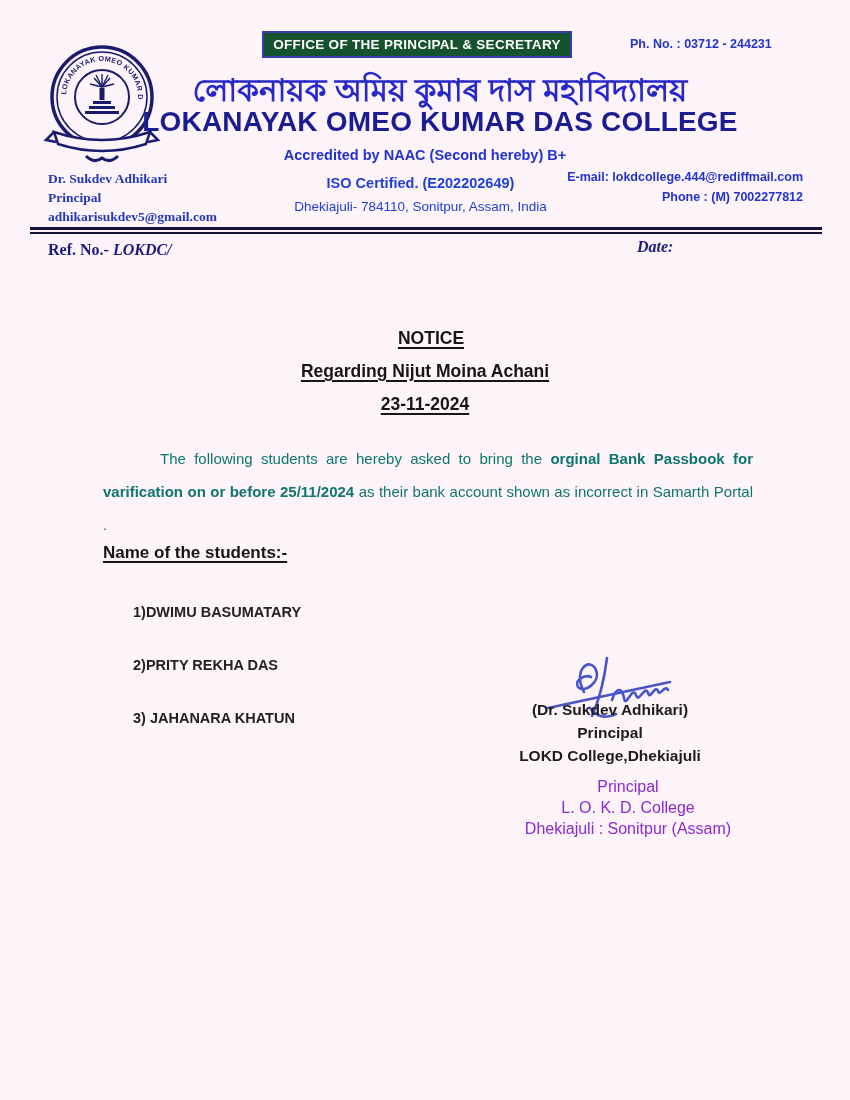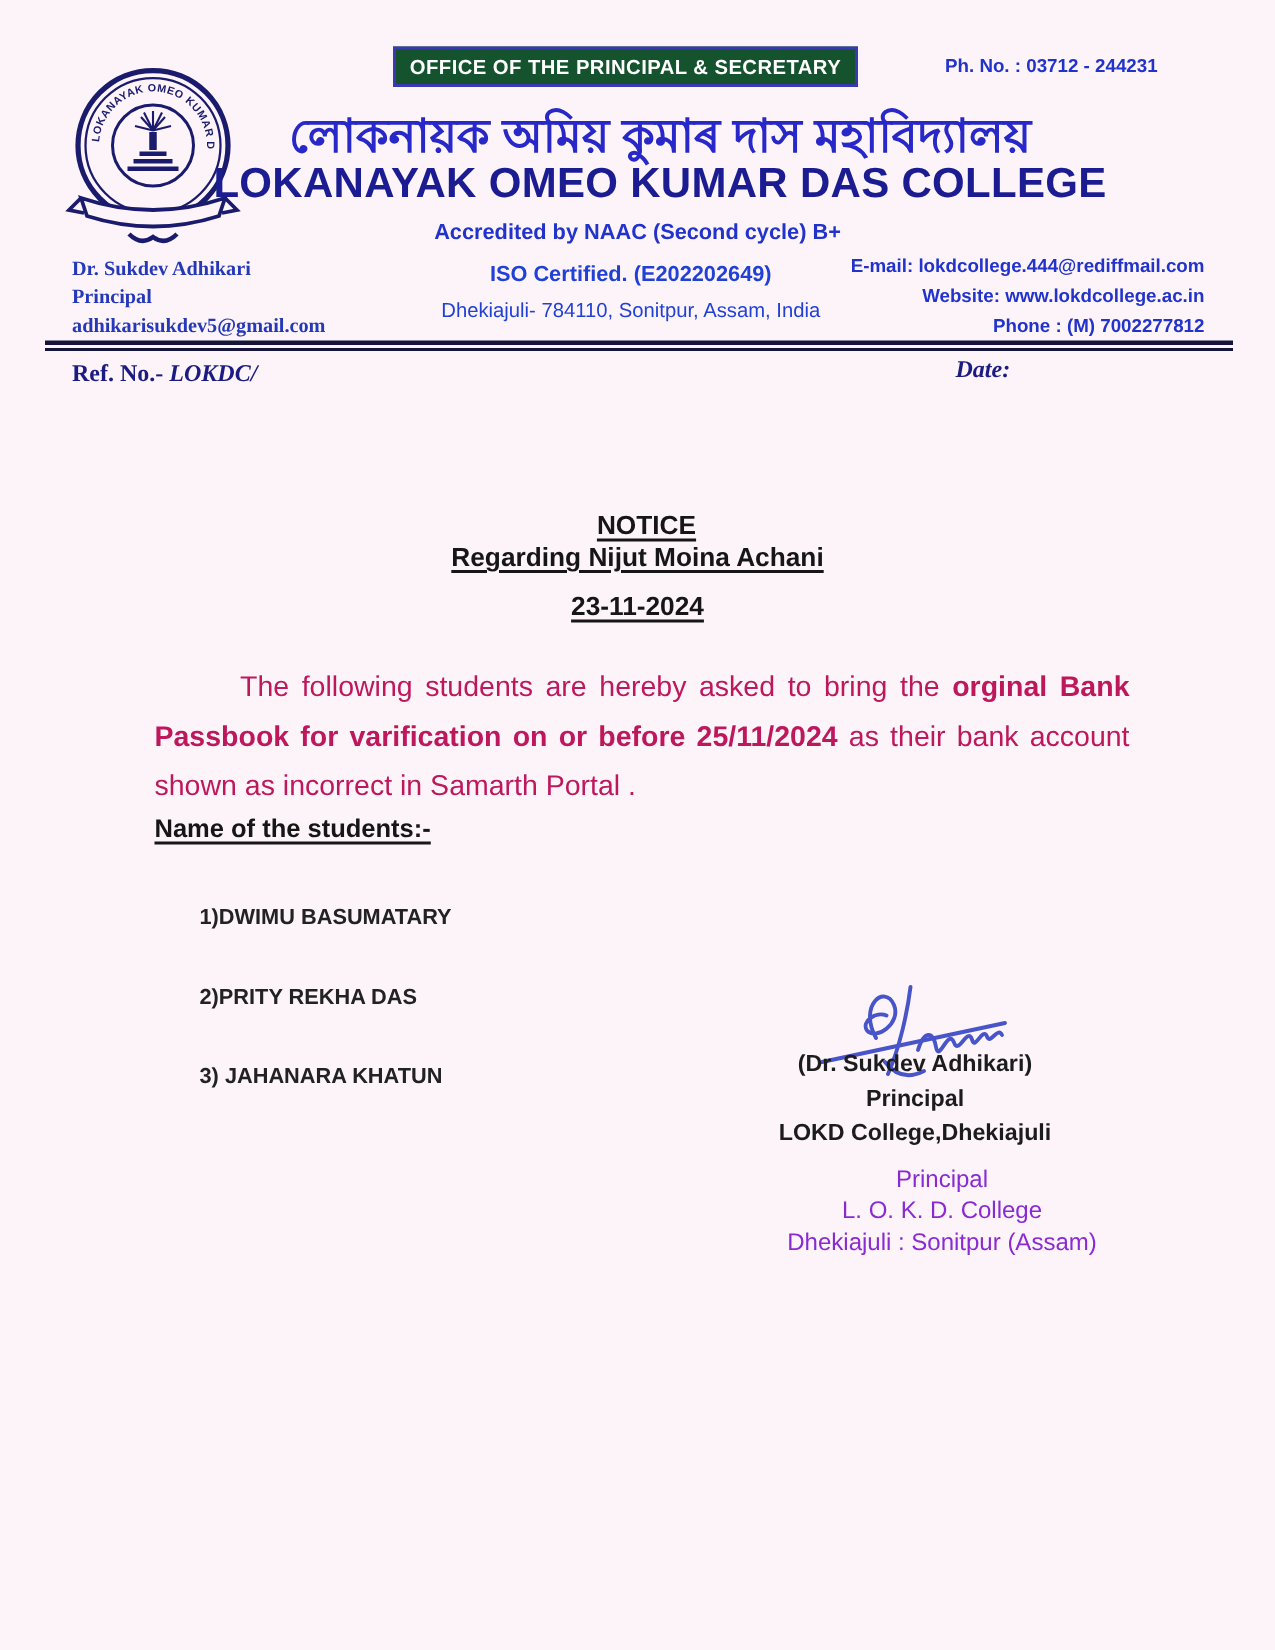--- a/index.html
+++ b/index.html
@@ -64,25 +64,25 @@
     position:absolute; left:637px; top:238px;
     font-family:"Liberation Serif", serif; font-weight:bold; font-style:italic;
     color:#1b1b82; font-size:16px;
   }
   
   .notice-head {
     position:absolute; left:0; width:850px; text-align:center;
     font-size:17.5px; font-weight:bold; color:#161616;
     text-decoration:underline; text-decoration-thickness:2px; text-underline-offset:3px;
   }
-  .nh1 { top:340px;padding-left:12px; } .nh2 { top:361px; } .nh3 { top:394px; }
+  .nh1 { top:328px;padding-left:12px; } .nh2 { top:361px; } .nh3 { top:394px; }
   .body-para {
     position:absolute; left:103px; top:442px; width:650px;
-    font-size:19px; line-height:33px; text-align:justify;
-    text-indent:57px; color:#be185d;
+    font-size:15px; line-height:33px; text-align:justify;
+    text-indent:57px; color:#0f766e;
   }
   .body-para b { font-weight:bold; }
   .list-heading {
     position:absolute; left:103px; top:543px;
     font-size:17px; font-weight:bold; color:#161616;
     text-decoration:underline; text-decoration-thickness:2px; text-underline-offset:3px;
   }
   .student-list { position:absolute; left:133px; top:572px; }
   .student-list .list-item {
     font-size:14.5px; font-weight:600; color:#222; line-height:25px;margin-top:28px;
@@ -136,34 +136,33 @@
     <path d="M 44 116 Q 52 124 60 118 Q 68 124 76 116" fill="none" stroke="#1b1b6e" stroke-width="3"></path>
   </svg>
 
   <div class="office-banner">
     <span>OFFICE OF THE PRINCIPAL &amp; SECRETARY</span>
   </div>
   <div class="phone-top">Ph. No. : 03712 - 244231</div>
 
   <div class="title-assamese">লোকনায়ক অমিয় কুমাৰ দাস মহাবিদ্যালয়</div>
   <div class="title-english">LOKANAYAK OMEO KUMAR DAS COLLEGE</div>
-  <div class="accredited">Accredited by NAAC (Second cycle) B+</div>
+  <div class="accredited">Accredited by NAAC (Second hereby) B+</div>
 
   <div class="principal-block">
     <div>Dr. Sukdev Adhikari</div>
     <div>Principal</div>
     <div>adhikarisukdev5@gmail.com</div>
   </div>
   <div class="center-block">
     <div class="iso">ISO Certified. (E202202649)</div>
     <div>Dhekiajuli- 784110, Sonitpur, Assam, India</div>
   </div>
   <div class="contact-block">
     <div>E-mail: lokdcollege.444@rediffmail.com</div>
-    <div>Website: www.lokdcollege.ac.in</div>
     <div>Phone : (M) 7002277812</div>
   </div>
 
   <div class="double-rule"></div>
 
   <div class="ref-line">
     <span>Ref. No.- </span><span class="ref-value">LOKDC/</span>
   </div>
   <div class="date-label">Date:</div>
 

